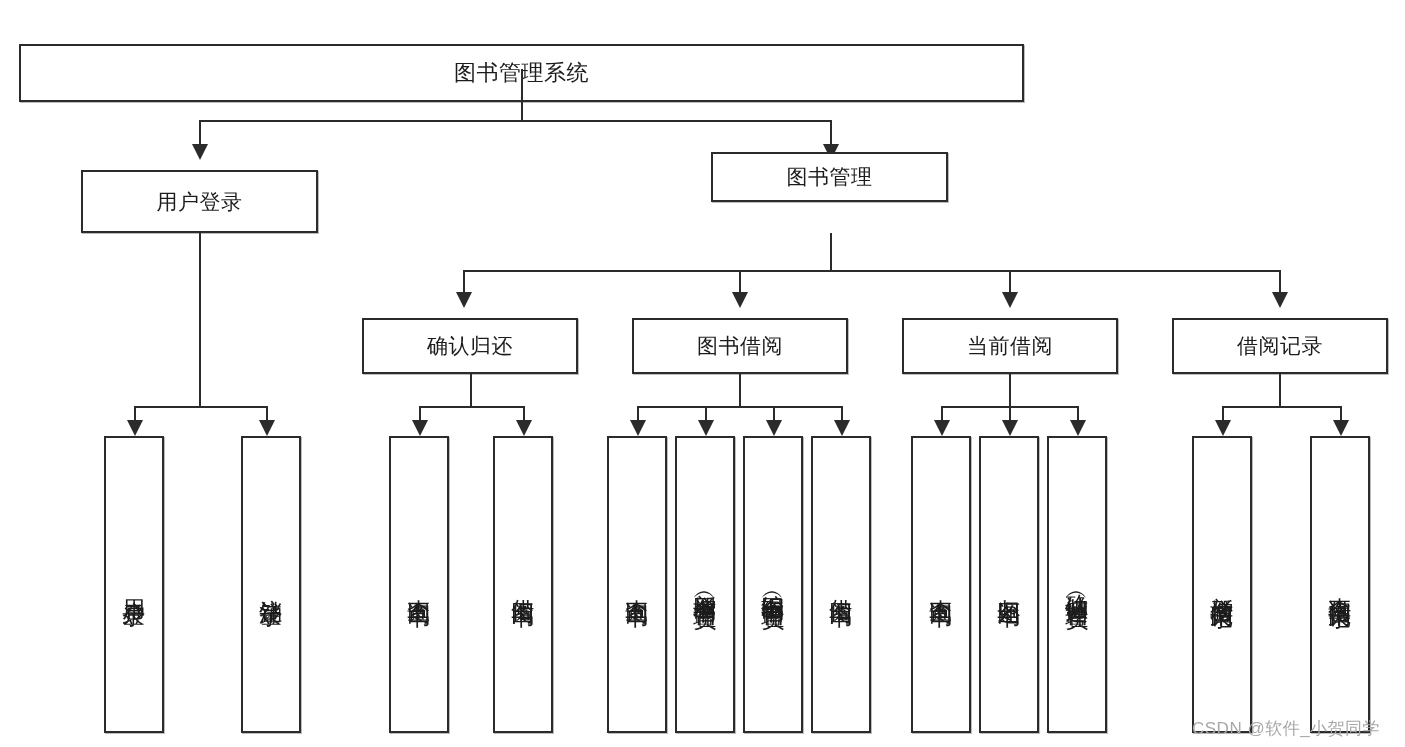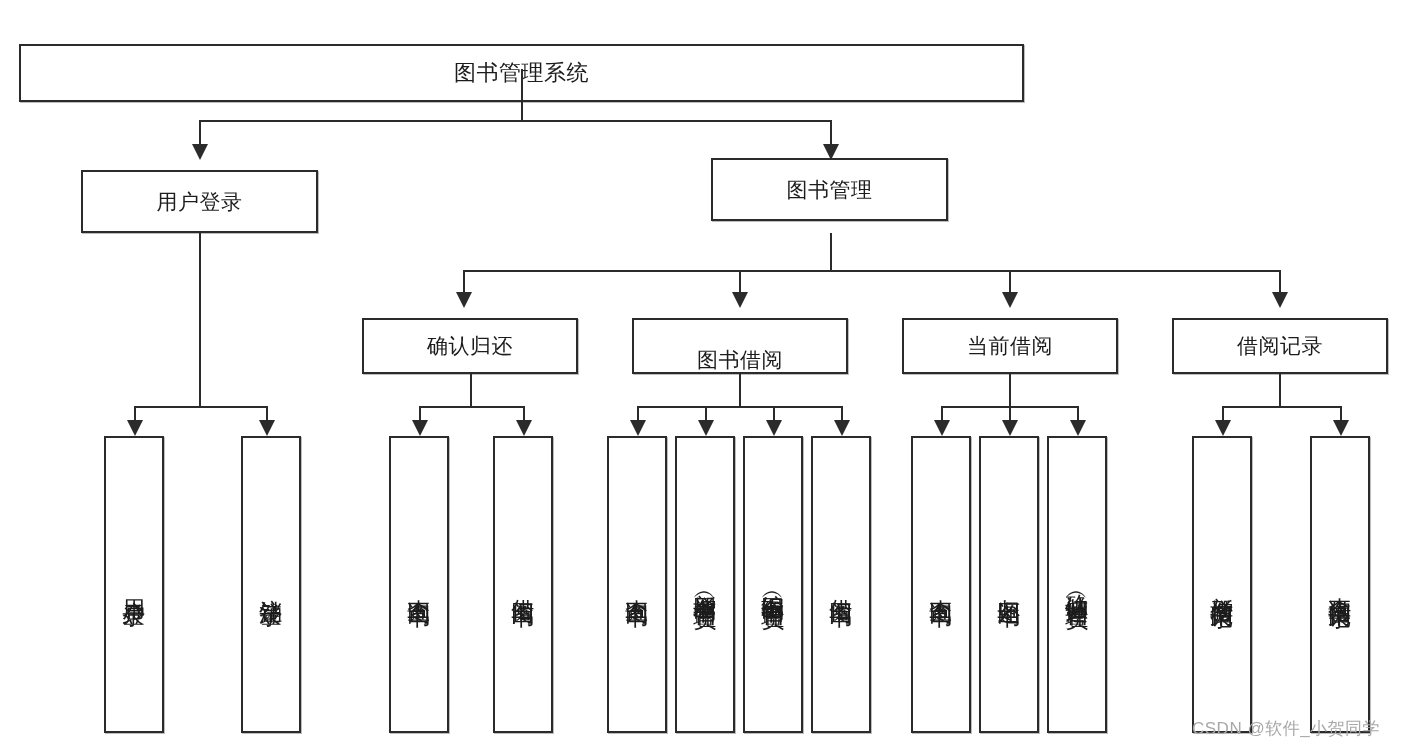--- a/index.html
+++ b/index.html
@@ -94,21 +94,21 @@
   <div class="hline" style="left:199px;top:120px;width:632px;"></div>
   <div class="vline" style="left:199px;top:120px;height:24px;"></div>
   <div class="arrow" style="left:192px;top:144px;"></div>
   <div class="vline" style="left:830px;top:120px;height:24px;"></div>
   <div class="arrow" style="left:823px;top:144px;"></div>
 
   <div class="node lvl2" style="left:81px;top:170px;width:237px;height:63px;">
     <span class="lbl">用户登录</span>
   </div>
 
-  <div class="node lvl2" style="left:711px;top:158px;width:237px;height:63px;align-items:center;">
+  <div class="node lvl2" style="left:711px;top:152px;width:237px;height:50px;align-items:center;">
     <span class="lbl">图书管理</span>
   </div>
 
   <div class="vline" style="left:199px;top:233px;height:173px;"></div>
   <div class="hline" style="left:134px;top:406px;width:132px;"></div>
   <div class="vline" style="left:134px;top:406px;height:14px;"></div>
   <div class="arrow" style="left:127px;top:420px;"></div>
   <div class="vline" style="left:266px;top:406px;height:14px;"></div>
   <div class="arrow" style="left:259px;top:420px;"></div>
 
@@ -119,21 +119,21 @@
   <div class="vline" style="left:739px;top:270px;height:22px;"></div>
   <div class="arrow" style="left:732px;top:292px;"></div>
   <div class="vline" style="left:1009px;top:270px;height:22px;"></div>
   <div class="arrow" style="left:1002px;top:292px;"></div>
   <div class="vline" style="left:1279px;top:270px;height:22px;"></div>
   <div class="arrow" style="left:1272px;top:292px;"></div>
 
   <div class="node lvl3" style="left:362px;top:318px;width:216px;height:56px;">
     <span class="lbl">确认归还</span>
   </div>
-  <div class="node lvl3" style="left:632px;top:318px;width:216px;height:56px;align-items:flex-end;">
+  <div class="node lvl3" style="left:632px;top:318px;width:216px;height:56px;">
     <span class="lbl">图书借阅</span>
   </div>
   <div class="node lvl3" style="left:1172px;top:318px;width:216px;height:56px;">
     <span class="lbl">借阅记录</span>
   </div>
   <div class="node lvl3" style="left:902px;top:318px;width:216px;height:56px;">
     <span class="lbl">当前借阅</span>
   </div>
 
   <div class="vline" style="left:470px;top:374px;height:32px;"></div>

